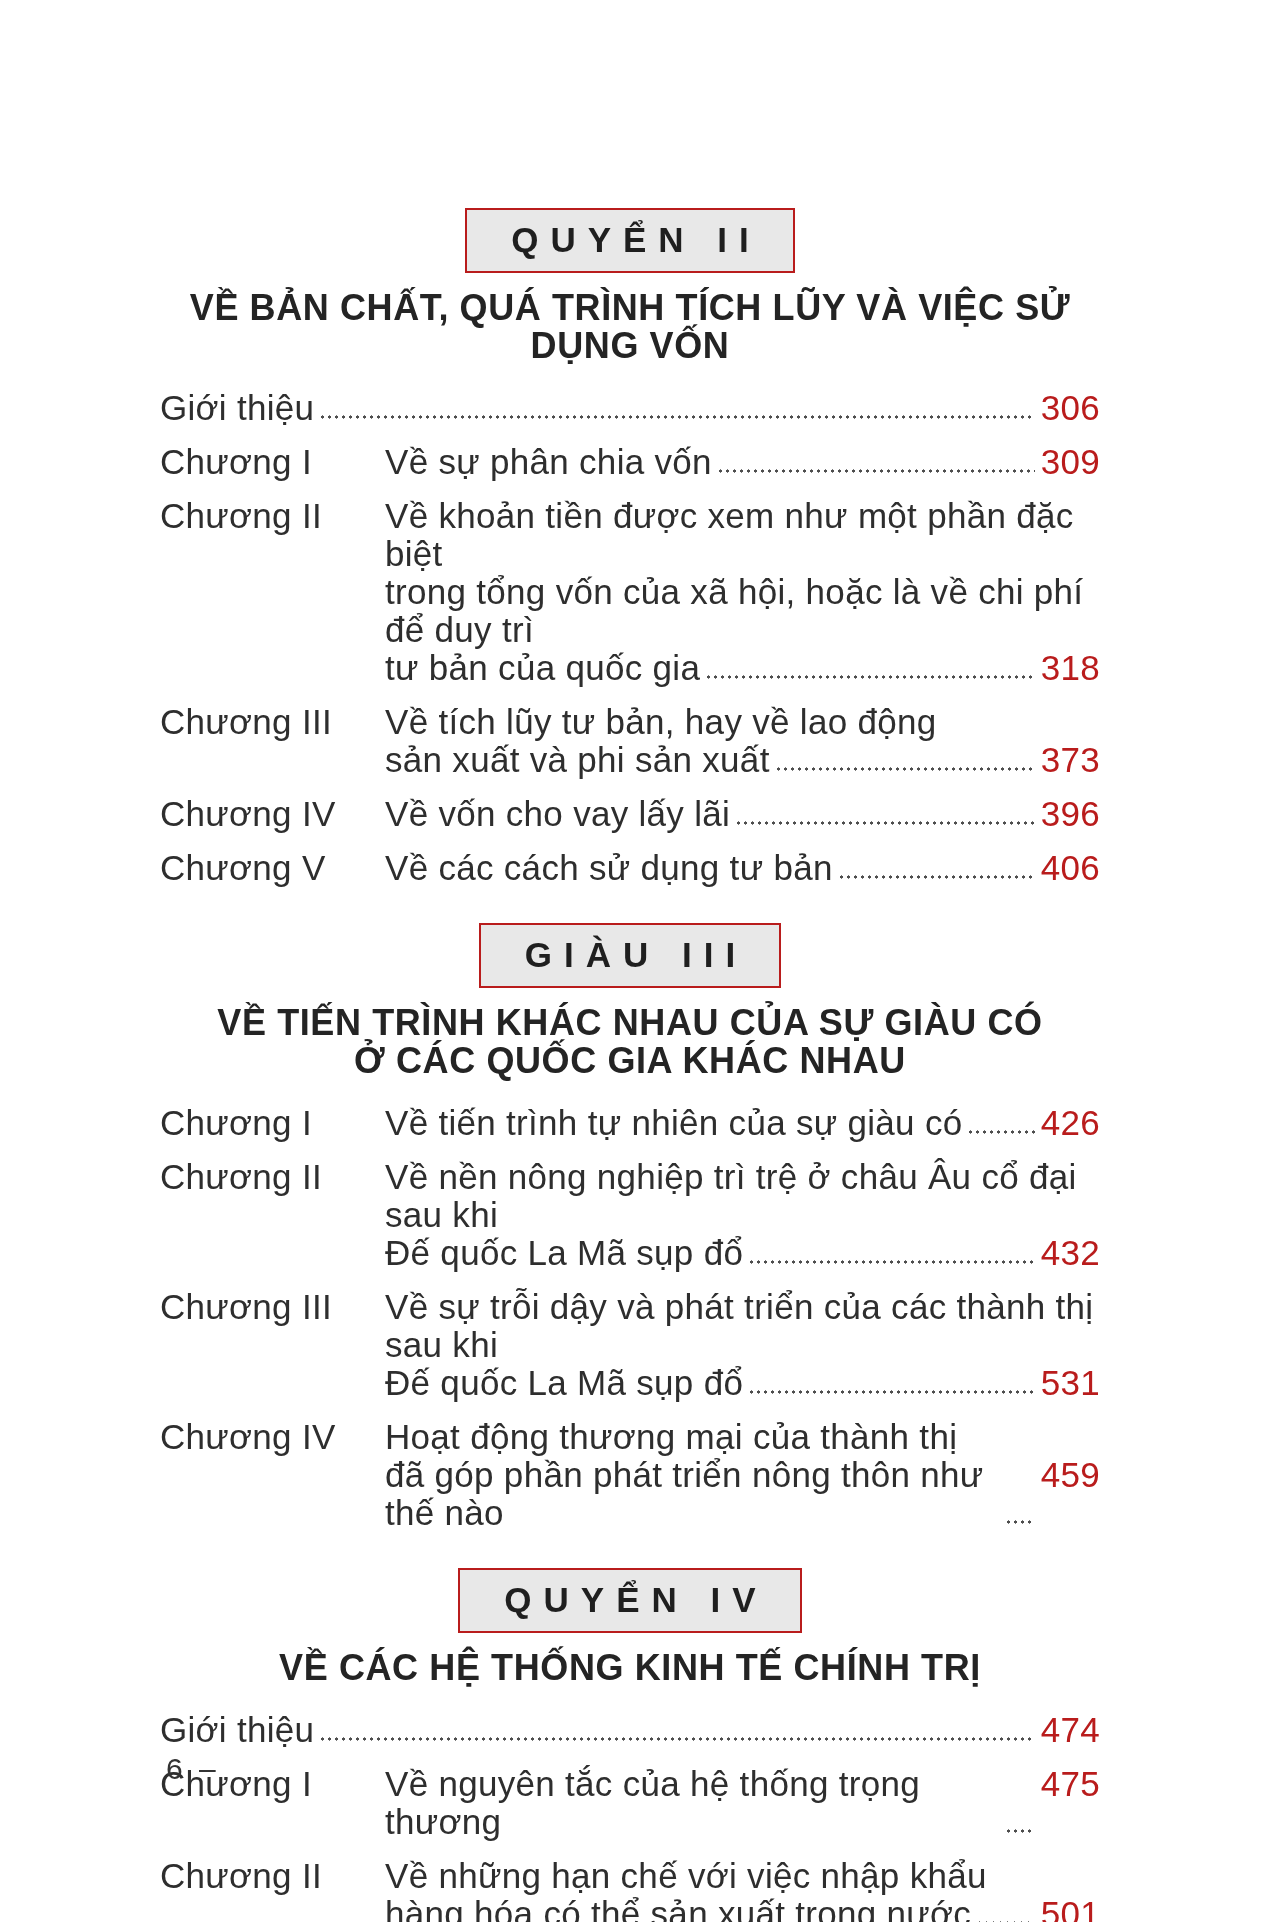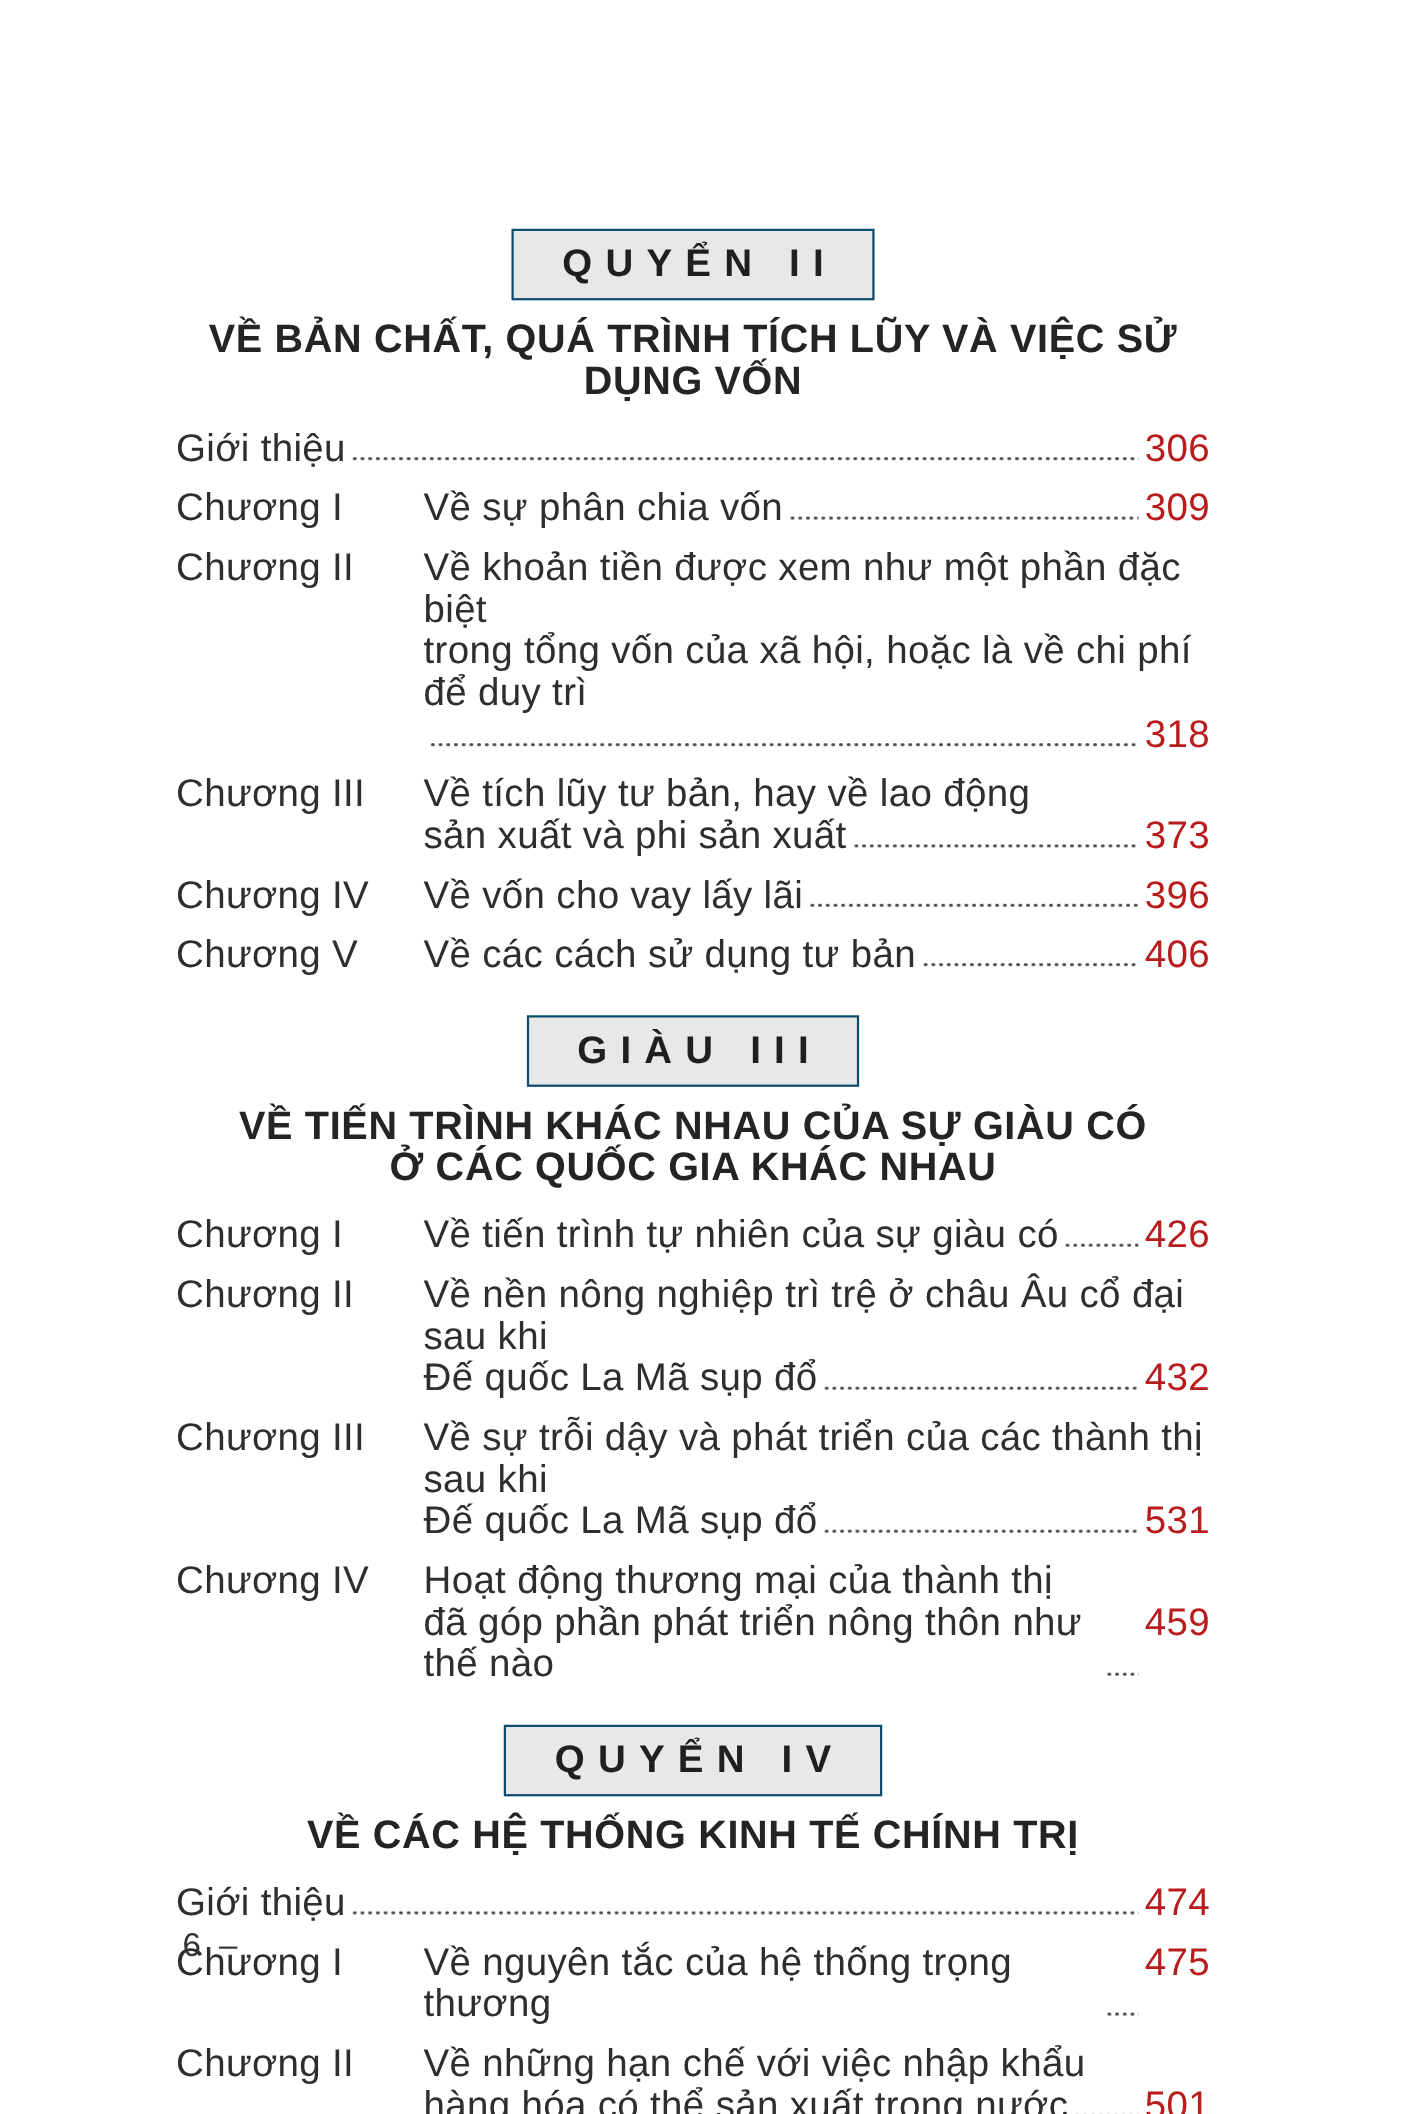--- a/index.html
+++ b/index.html
@@ -18,21 +18,21 @@
     left: 160px;
     right: 176px;
     top: 208px;
   }
   .book-section { margin-bottom: 36px; }
 
   .heading-wrap { text-align: center; }
   .heading-box {
     display: inline-block;
     background: #e8e8e8;
-    border: 2px solid #0c4a6e;
+    border: 2px solid #b91c1c;
     padding: 9px 32px 11px 44px;
     font-size: 35px;
     font-weight: bold;
     letter-spacing: 12px;
     color: #1f1f1f;
     line-height: 41px;
   }
   .subtitle {
     margin-top: 16px;
     text-align: center;
@@ -110,20 +110,21 @@
           <div class="entry">
             <div class="entry-label">Chương II</div>
             <div class="entry-body">
               <div class="entry-line">
                 <span class="line-text">Về khoản tiền được xem như một phần đặc biệt</span>
               </div>
               <div class="entry-line">
                 <span class="line-text">trong tổng vốn của xã hội, hoặc là về chi phí để duy trì</span>
               </div>
               <div class="entry-line">
+                <span class="line-text">tư bản của quốc gia</span>
                 <span class="leader"></span>
                 <span class="page-num">318</span>
               </div>
             </div>
           </div>
           <div class="entry">
             <div class="entry-label">Chương III</div>
             <div class="entry-body">
               <div class="entry-line">
                 <span class="line-text">Về tích lũy tư bản, hay về lao động</span>

